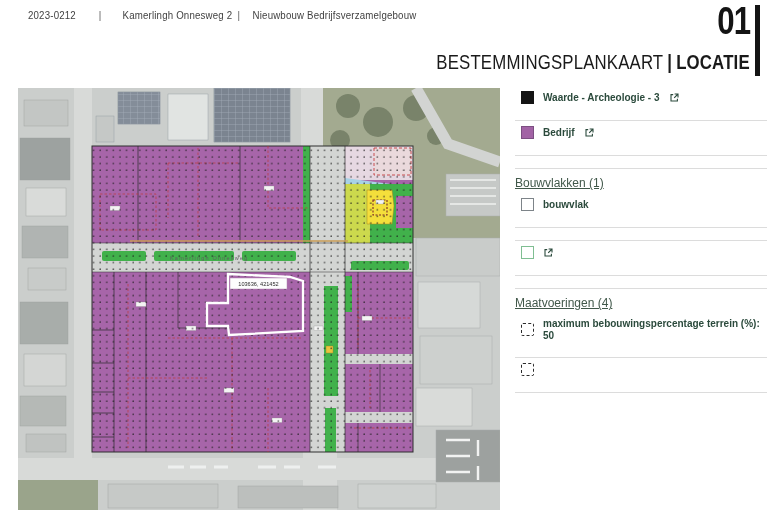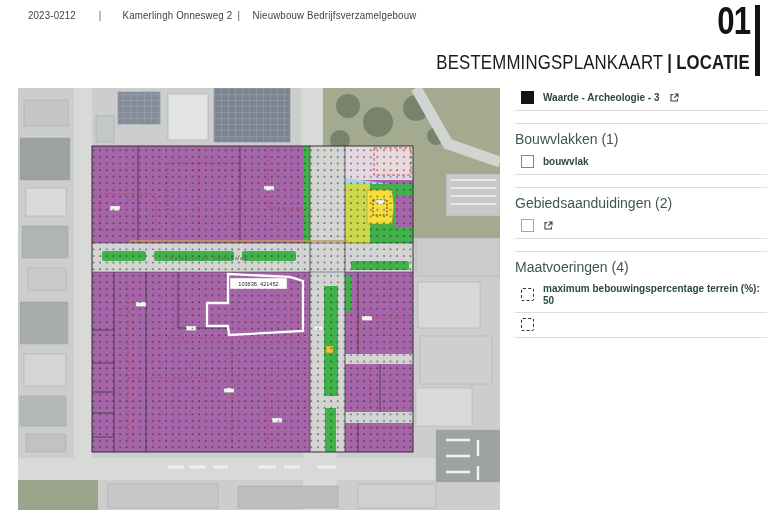--- a/index.html
+++ b/index.html
@@ -37,25 +37,25 @@
   .z-road{fill:var(--road_gray);}
   .z-green{fill:var(--green_zone);}
   .z-yellow{fill:var(--yellow_parcel);}
   .z-yellowgreen{fill:var(--yellow_green_zone);}
   .z-blue{fill:var(--light_blue_zone);}
   .z-pink{fill:var(--pink_zone);}
   .street-label{font-size:5.5px;fill:#5f5f5f;letter-spacing:1.2px;font-family:"Liberation Sans",sans-serif;}
   .parcel-label{font-size:5.6px;fill:#2a2a2a;font-family:"Liberation Sans",sans-serif;}
   
   .legend{position:absolute;left:515px;top:86px;width:252px;color:var(--legend_text);}
-  .l-row{display:flex;align-items:center;gap:9px;padding:5px 0 6px 6px;border-bottom:1px solid #dcdcdc;}
+  .l-row{display:flex;align-items:center;gap:9px;padding:5px 0 16px 6px;border-bottom:1px solid #dcdcdc;}
   .swatch{width:13px;height:13px;flex:0 0 13px;border:1px solid #888;box-sizing:border-box;background:#fff;}
   .swatch.dashed{border:1.6px dashed #2b2b2b;border-radius:2px;}
   .l-label{font-size:10px;font-weight:700;line-height:1.15;}
-  .l-head{font-size:14px;color:#41584a;margin:7px 0 3px 0;}
+  .l-head{font-size:12px;color:#41584a;margin:7px 0 3px 0;text-decoration:underline;}
   .l-sep{height:0;border-bottom:1px solid #dcdcdc;margin-top:12px;}
   .ext{display:inline-flex;flex:0 0 auto;margin-left:1px;cursor:pointer;}
   .ext svg{display:block;}
 </style>
 </head>
 <body>
 
 <div class="doc-header">
   <span>2023-0212</span>
   <span class="h-sep1">|</span>
@@ -220,31 +220,39 @@
   <div class="l-row">
     <span class="swatch" style="background-color: rgb(20, 20, 20); border-color: rgb(20, 20, 20);"></span>
     <span class="l-label">Waarde - Archeologie - 3</span>
     <span class="ext">
       <svg width="9" height="9" viewBox="0 0 9 9">
           <path d="M3.2,1.6 H1 V8 H7.4 V5.8 M4.6,1 H8 V4.4 M8,1 L4.2,4.8" fill="none" stroke="#2b4a3c" stroke-width="1.1"></path>
         </svg>
     </span>
   </div>
 
+  <div class="l-row">
+    <span class="swatch" style="background-color: rgb(162, 99, 165); border-color: rgb(124, 79, 130);"></span>
+    <span class="l-label">Bedrijf</span>
+    <span class="ext">
+      <svg width="9" height="9" viewBox="0 0 9 9">
+          <path d="M3.2,1.6 H1 V8 H7.4 V5.8 M4.6,1 H8 V4.4 M8,1 L4.2,4.8" fill="none" stroke="#2b4a3c" stroke-width="1.1"></path>
+        </svg>
+    </span>
+  </div>
 
   <div class="l-sep"></div>
   <div class="l-head">Bouwvlakken (1)</div>
 
   <div class="l-row">
     <span class="swatch" style="background-color: rgb(255, 255, 255); border-color: rgb(125, 132, 137);"></span>
     <span class="l-label">bouwvlak</span>
   </div>
 
   <div class="l-sep"></div>
-  <div class="l-head">Gebiedsaanduidingen (2)</div>
 
 
   <div class="l-row">
     <span class="swatch" style="background-color: rgb(255, 255, 255); border-color: rgb(127, 190, 146);"></span>
     <span class="ext">
       <svg width="9" height="9" viewBox="0 0 9 9">
           <path d="M3.2,1.6 H1 V8 H7.4 V5.8 M4.6,1 H8 V4.4 M8,1 L4.2,4.8" fill="none" stroke="#2b4a3c" stroke-width="1.1"></path>
         </svg>
     </span>
   </div>

